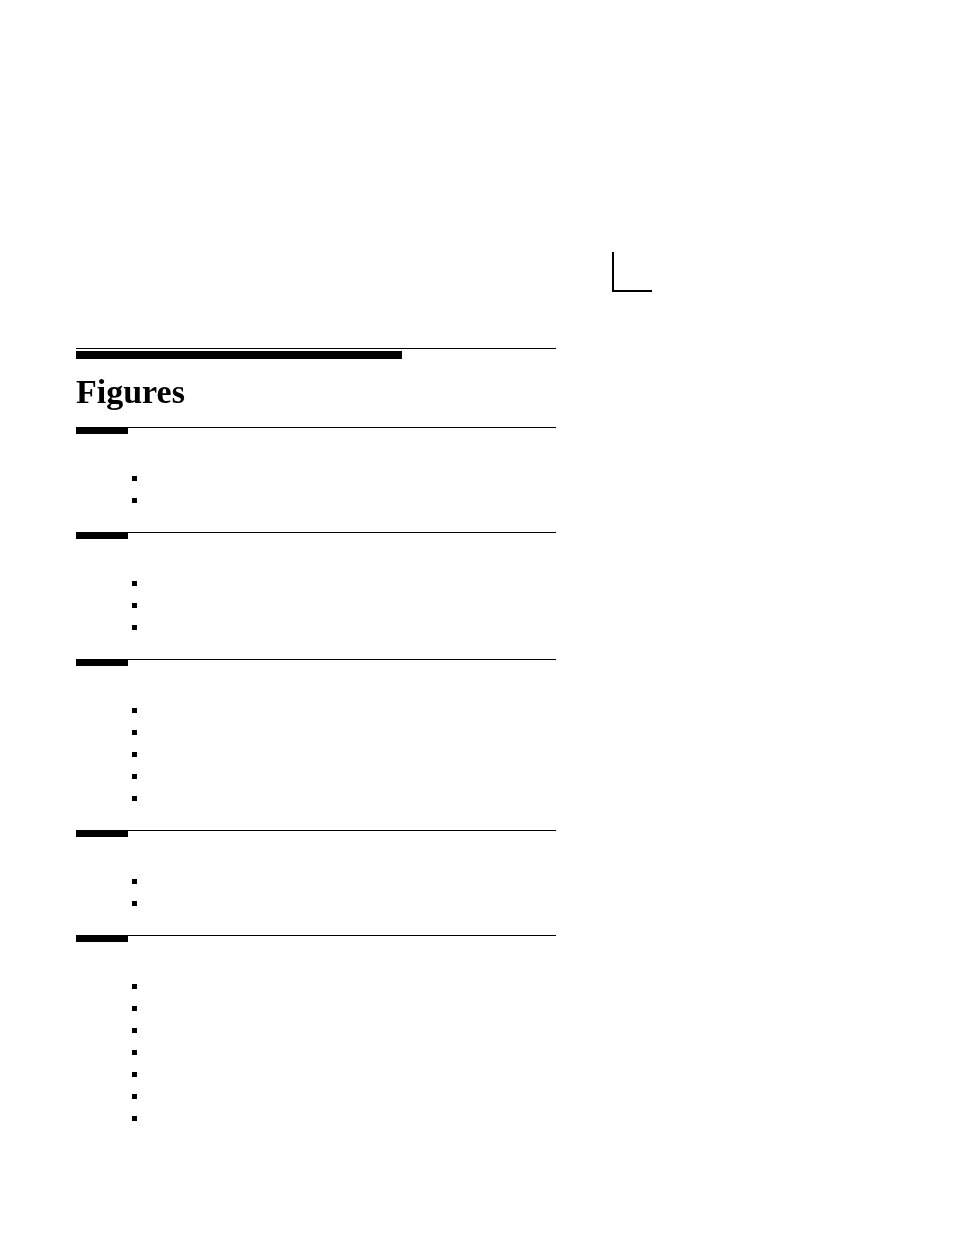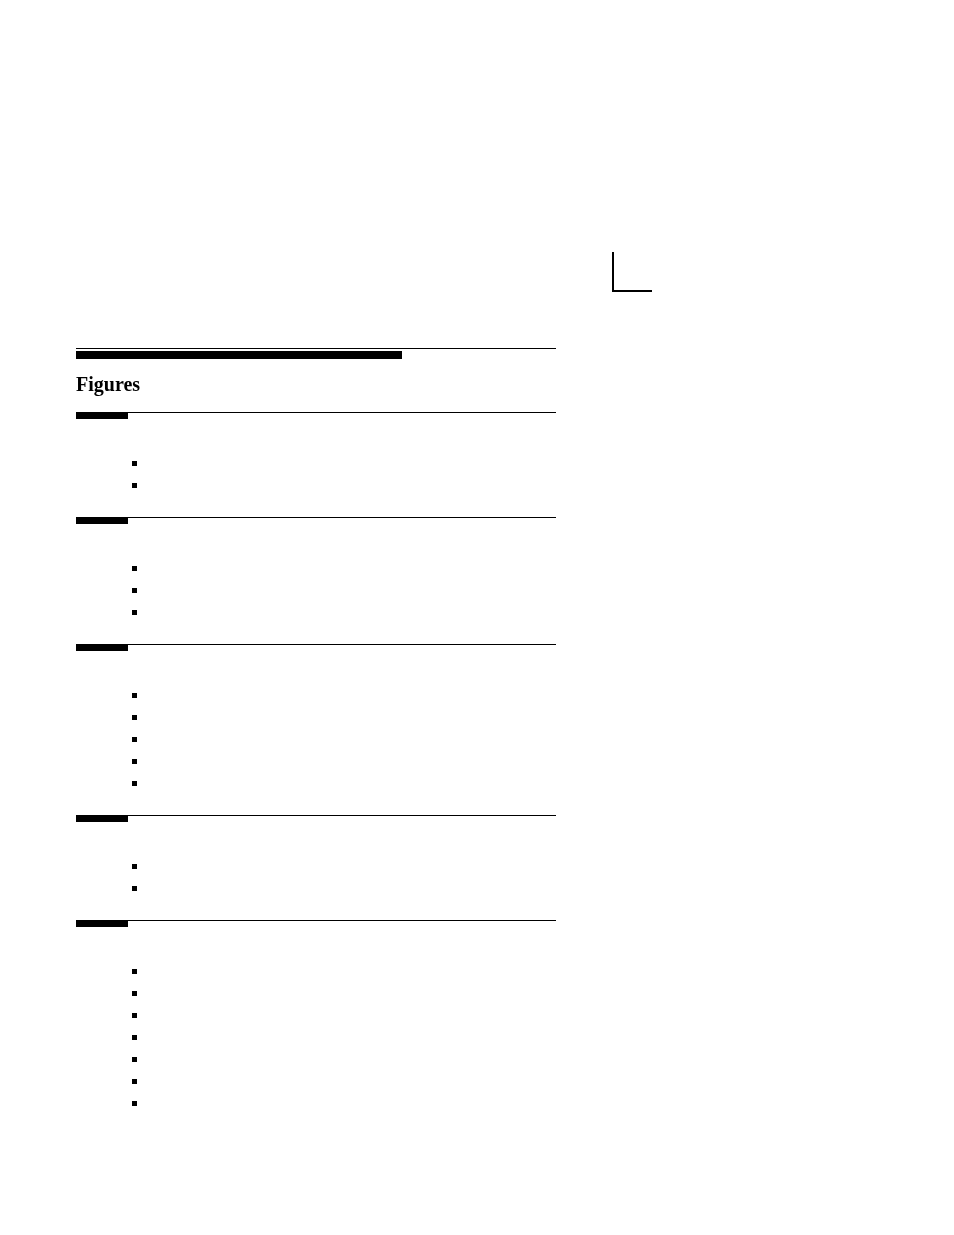--- a/index.html
+++ b/index.html
@@ -36,21 +36,21 @@
     height: 0;
     margin-bottom: 0;
   }
   .title-bar {
     height: 8px;
     background: #000;
     width: 326px;
     margin-top: 2px;
   }
   .title {
-    font-size: 20px;
+    font-size: 34px;
     font-weight: bold;
     margin: 14px 0 16px 0;
   }
   .section {
     margin-bottom: 16px;
   }
   .section-rule {
     position: relative;
     height: 0;
     border-top: 1px solid #000;

